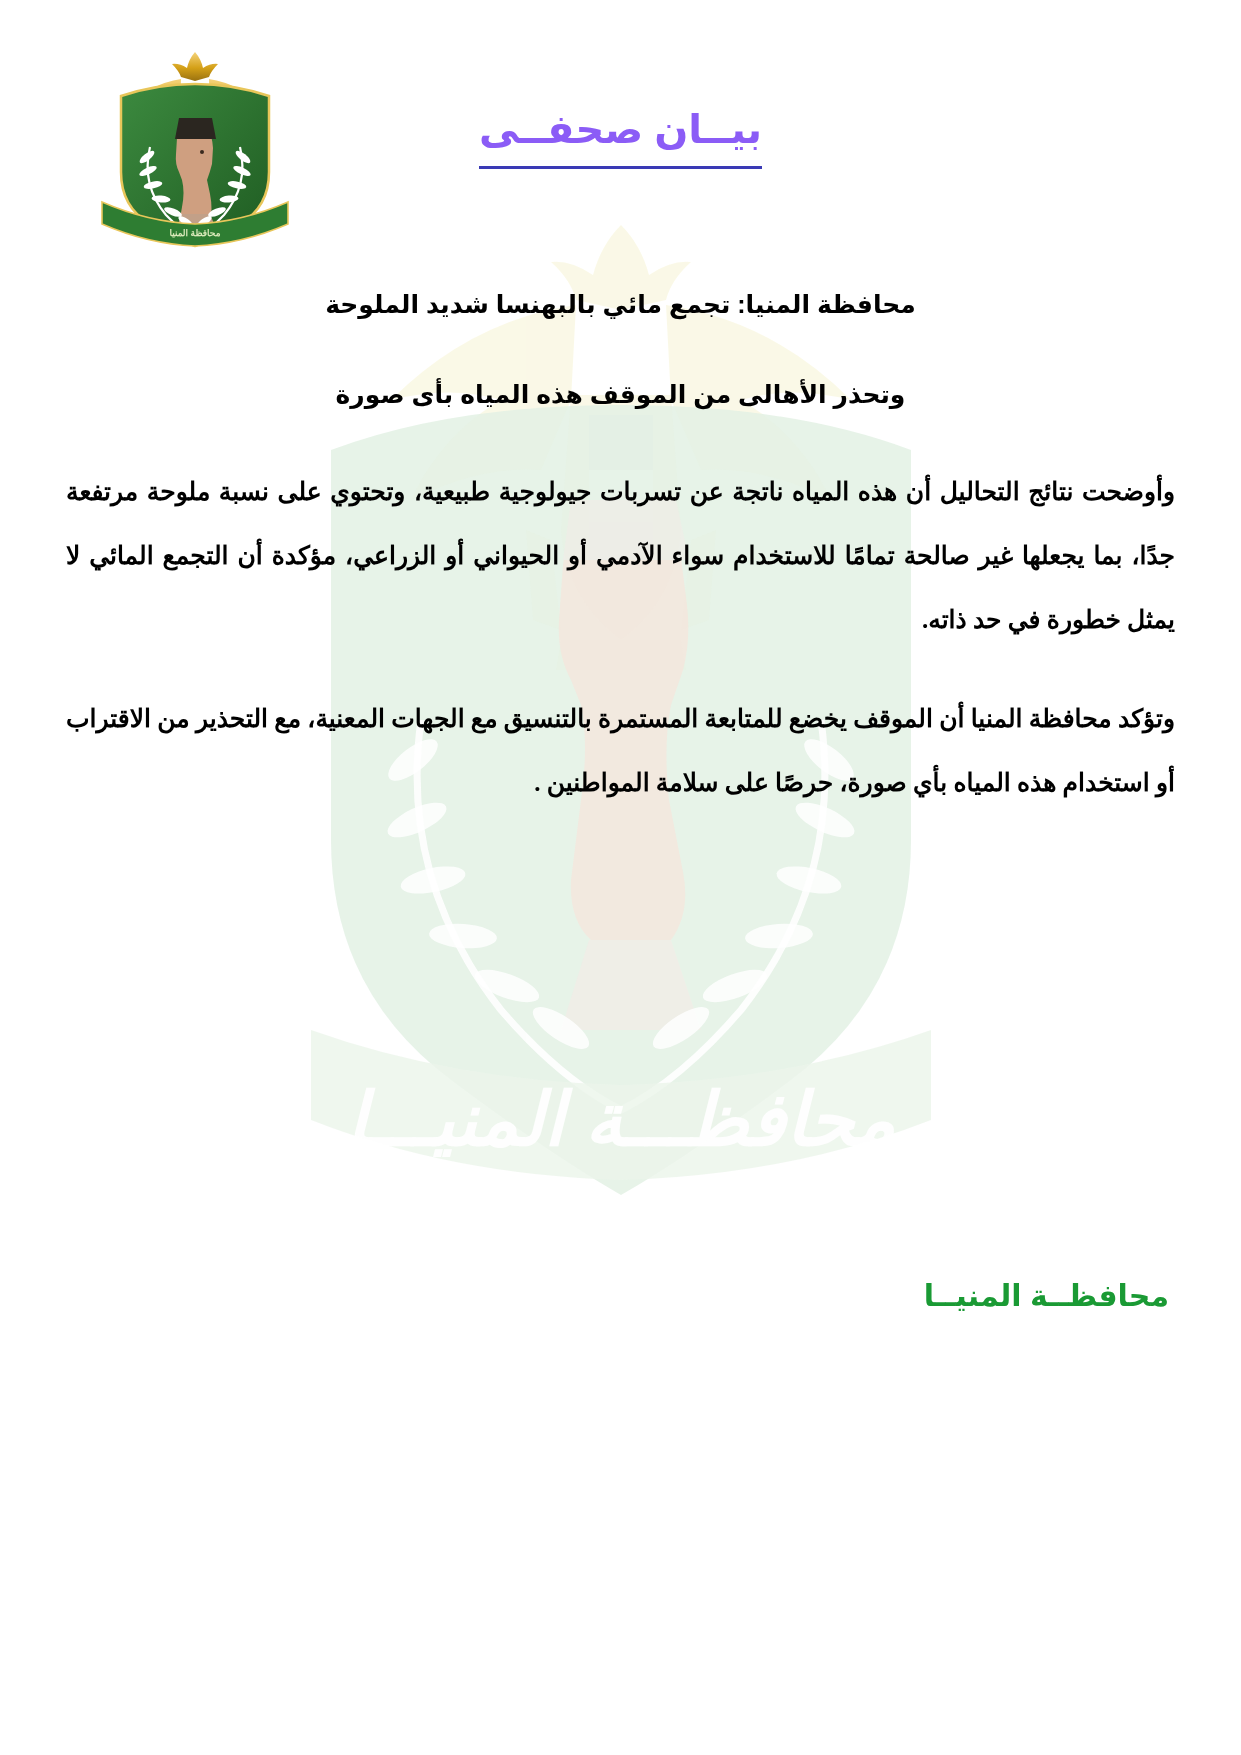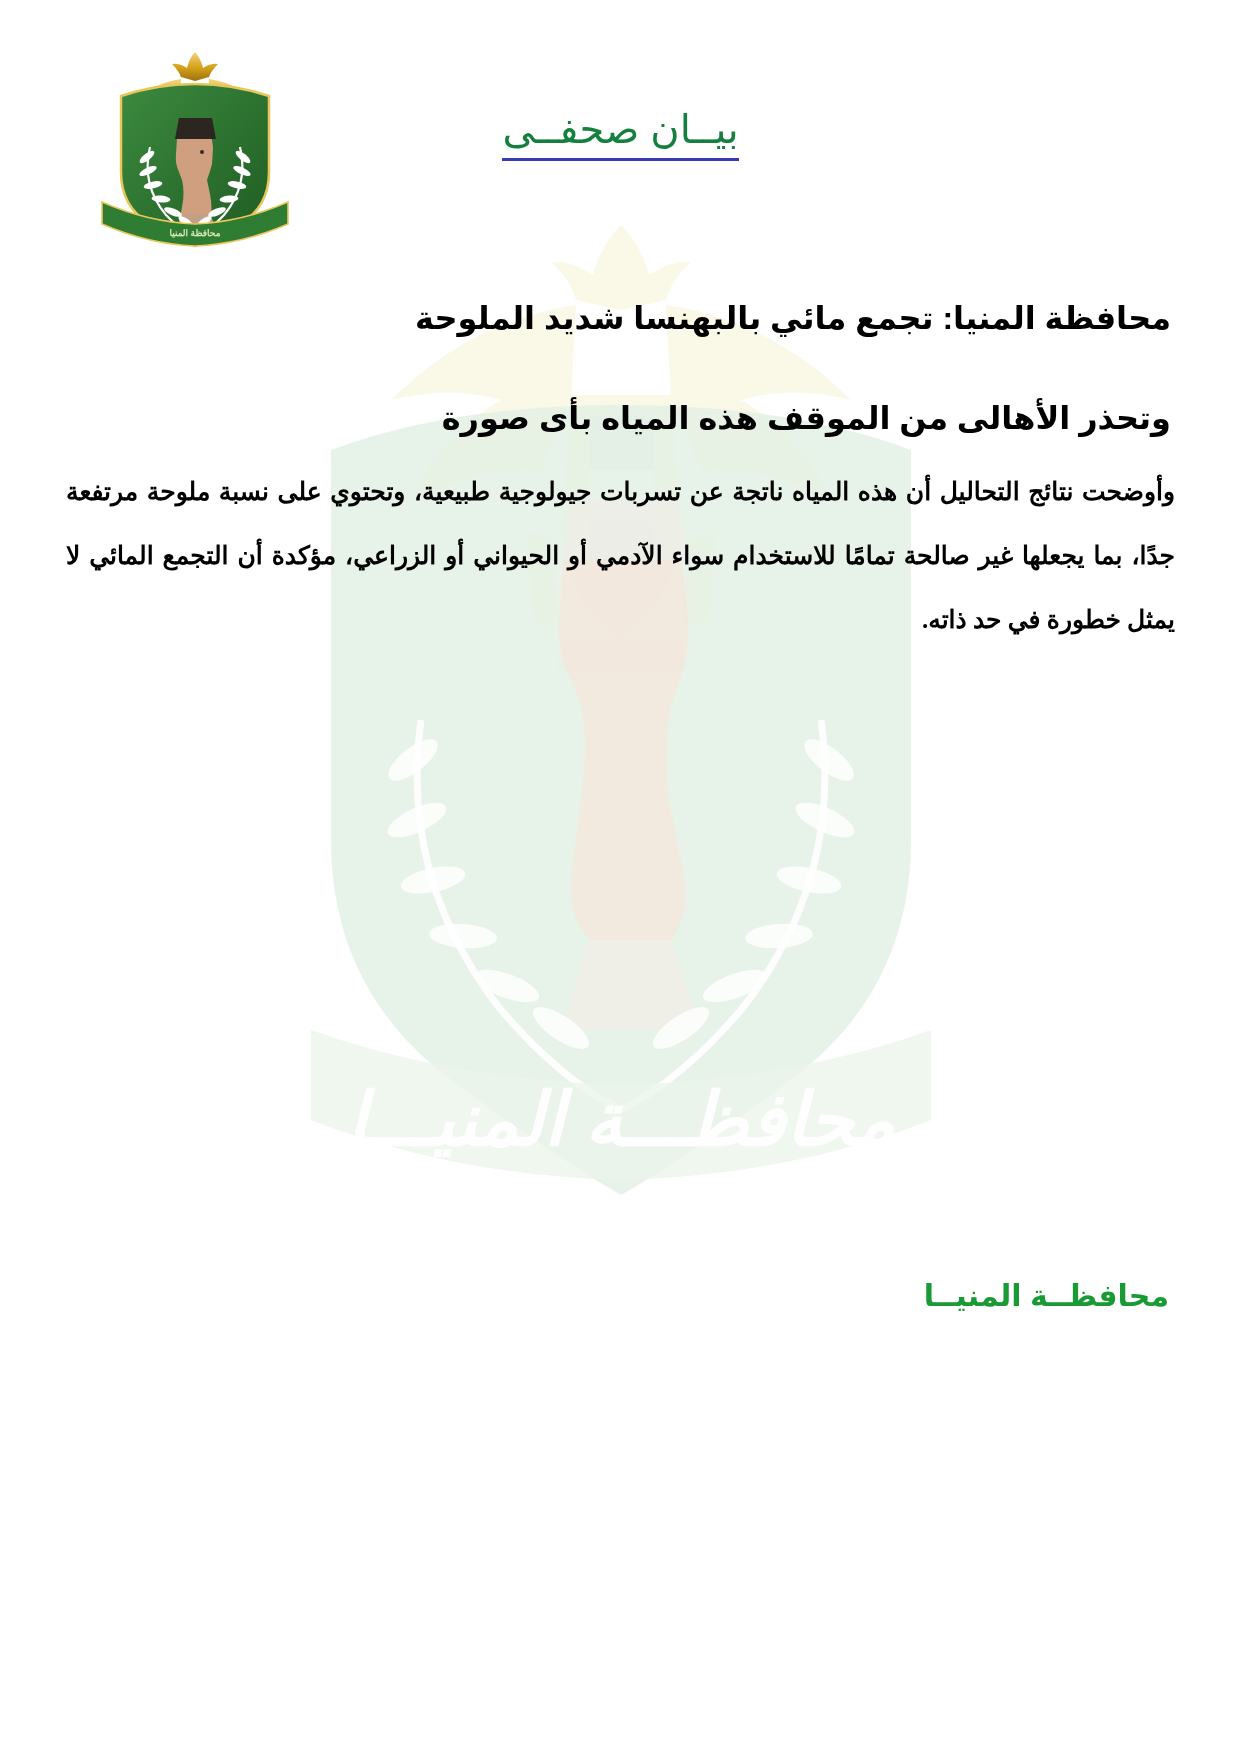--- a/index.html
+++ b/index.html
@@ -46,47 +46,47 @@
   .doc-title {
     position: absolute;
     top: 104px;
     left: 0;
     width: 1241px;
     text-align: center;
     z-index: 4;
   }
   .doc-title .t-inner {
     display: inline-block;
-    color: #15803d;
+    color: #8b5cf6;
     font-family: "Liberation Sans", "DejaVu Sans", sans-serif;
-    font-weight: normal;
+    font-weight: bold;
     font-size: 40px;
     letter-spacing: 2px;
     border-bottom: 3px solid #3a3ab5;
-    padding-bottom: 4px;
+    padding-bottom: 12px;
     line-height: 1.25;
   }
 
   
   .headline-block {
     position: absolute;
     top: 278px;
     right: 70px;
     left: 70px;
     z-index: 4;
     text-align: center;
   }
   .headline {
     color: #000000;
     font-family: "Liberation Sans", "DejaVu Sans", sans-serif;
     font-weight: bold;
-    font-size: 32px;
+    font-size: 25px;
     line-height: 1.5;
-    margin: 16px 0 52px 0;
-    text-align: right;
+    margin: 8px 0 52px 0;
+    text-align: center;
   }
   .headline:last-child { margin-bottom: 0; }
 
   
   .body-block {
     position: absolute;
     top: 460px;
     right: 66px;
     left: 66px;
     z-index: 4;
@@ -244,17 +244,18 @@
     <span class="t-inner">بيــان صحفــى</span>
   </div>
 
   <div class="headline-block">
     <p class="headline">محافظة المنيا: تجمع مائي بالبهنسا شديد الملوحة</p>
     <p class="headline">وتحذر الأهالى من الموقف هذه المياه بأى صورة</p>
   </div>
 
   <div class="body-block">
     <p class="para">وأوضحت نتائج التحاليل أن هذه المياه ناتجة عن تسربات جيولوجية طبيعية، وتحتوي على نسبة ملوحة مرتفعة جدًا، بما يجعلها غير صالحة تمامًا للاستخدام سواء الآدمي أو الحيواني أو الزراعي، مؤكدة أن التجمع المائي لا يمثل خطورة في حد ذاته.</p>
+    <p class="para">وتؤكد محافظة المنيا أن الموقف يخضع للمتابعة المستمرة بالتنسيق مع الجهات المعنية، مع التحذير من الاقتراب أو استخدام هذه المياه بأي صورة، حرصًا على سلامة المواطنين .</p>
   </div>
 
   <div class="footer-sign">محافظــة المنيــا</div>
 
 </div>
 
 </body></html>

